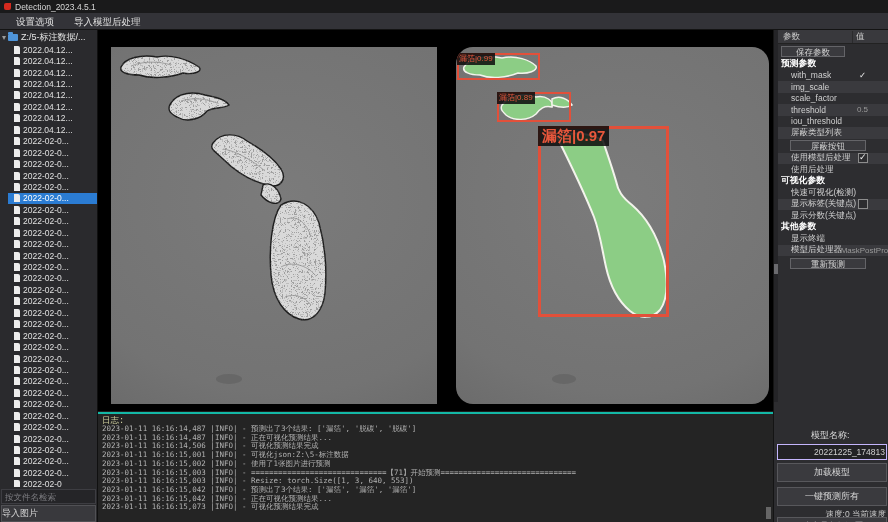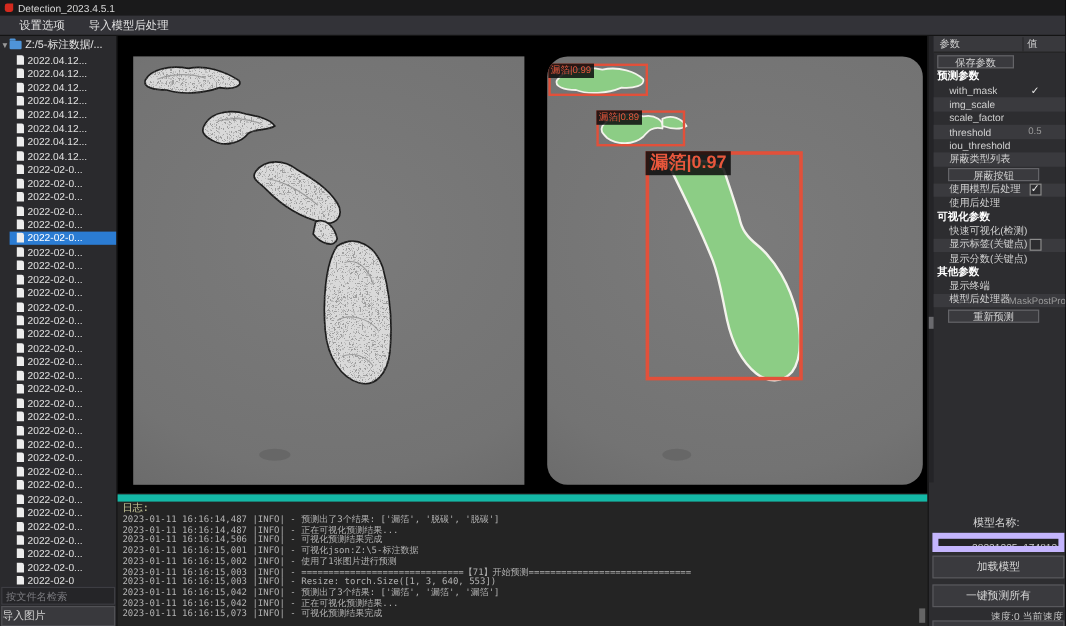--- a/index.html
+++ b/index.html
@@ -34,21 +34,21 @@
           background:radial-gradient(ellipse 130% 100% at 52% 42%, #7b7b7b 0%, #737373 55%, #636363 88%, #525252 100%);}
   .canvas-left{left:13px;width:326px;}
   .canvas-right{left:358px;width:313px;border-radius:17px;}
   .canvas svg{position:absolute;top:0;left:0;}
   .det-box{position:absolute;border:2px solid #e2503a;box-sizing:border-box;}
   .det-box.big{border-width:3px;}
   .det-label{position:absolute;background:rgba(12,12,12,0.85);color:#e8573c;white-space:nowrap;padding:0 2px;}
   .det-label.small{font-size:8px;height:12px;line-height:12px;}
   .det-label.big{font-size:15px;font-weight:bold;height:20px;line-height:20px;padding:0 4px;}
   
-  .log{position:absolute;left:98px;top:412px;width:675px;height:110px;background:#242424;border-top:6px solid #14b8a6;
+  .log{position:absolute;left:98px;top:412px;width:675px;height:110px;background:#242424;border-top:2px solid #14b8a6;
        box-sizing:border-box;padding:1px 4px;overflow:hidden;font-family:"DejaVu Sans Mono",monospace;}
   .log-title{font-size:8.5px;color:#cfcf9e;line-height:10px;}
   .log-line{font-size:7.5px;line-height:8.7px;color:#b2b2b2;white-space:nowrap;}
   .log-scroll-thumb{position:absolute;right:2px;bottom:3px;width:5px;height:12px;background:#656565;}
   
   .params{position:absolute;left:773px;top:30px;width:115px;bottom:0;background:#2d2d30;border-left:1px solid #141414;box-sizing:border-box;}
   .pscroll-track{position:absolute;left:0;top:0;width:4px;height:372px;background:#242427;}
   .pscroll-thumb{position:absolute;left:0;top:234px;width:4px;height:10px;background:#6a6a6e;}
   .ptable{position:absolute;left:4px;right:0;top:0;}
   .phead{display:flex;height:13px;background:#39393d;border-bottom:1px solid #222;align-items:center;}
@@ -64,21 +64,21 @@
   .prow.flush .pvalue{padding-right:1px;overflow:hidden;max-width:62px;}
   .pcheck{margin-left:auto;color:#e6e6e6;font-size:8.5px;padding-right:22px;}
   .pbox{margin-left:auto;margin-right:20px;width:8px;height:8px;border:1px solid #8d8d8d;background:#2d2d30;position:relative;flex:0 0 auto;}
   .pbox.checked::after{content:"\2713";position:absolute;top:-2px;left:0px;font-size:9px;color:#efefef;}
   .pbtn{background:#3a3a3e;border:1px solid #646468;color:#d2d2d2;font-size:8.5px;text-align:center;
         height:11px;line-height:10px;box-sizing:border-box;}
   .prow.first .pbtn{margin-left:3px;width:64px;}
   .prow.indent .pbtn{margin-left:12px;width:76px;}
   
   .model-label{position:absolute;left:5px;top:399px;font-size:9px;color:#d8d8d8;margin-left:32px;}
-  .model-name{position:absolute;left:3px;right:1px;top:414px;height:16px;background:#222225;border:5px solid #c4b5fd;
+  .model-name{position:absolute;left:3px;right:1px;top:414px;height:16px;background:#222225;border:1px solid #c4b5fd;
               box-sizing:border-box;font-size:8.5px;color:#cfcfcf;text-align:right;line-height:14px;padding-right:1px;
               overflow:hidden;white-space:nowrap;}
   .big-btn{position:absolute;left:3px;right:1px;height:19px;background:#3a3a3e;border:1px solid #58585c;
            box-sizing:border-box;color:#d6d6d6;font-size:9px;text-align:center;line-height:17px;}
   .btn-load{top:433px;}
   .btn-predict-all{top:457px;}
   .speed-text{position:absolute;right:2px;top:479px;font-size:8.5px;color:#c6c6c6;white-space:nowrap;}
   .btn-postproc{top:487px;height:18px;line-height:16px;}
 </style>
 </head>

